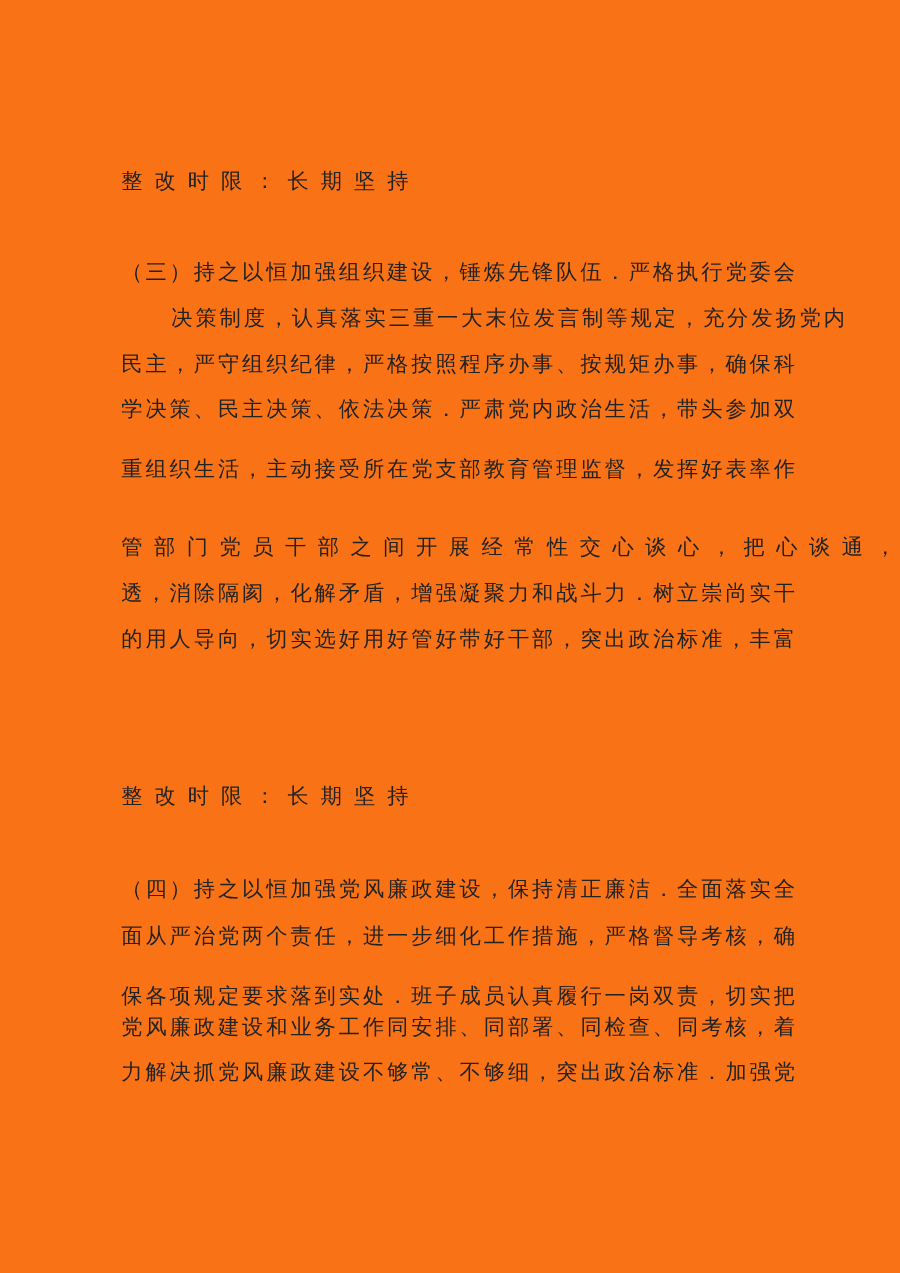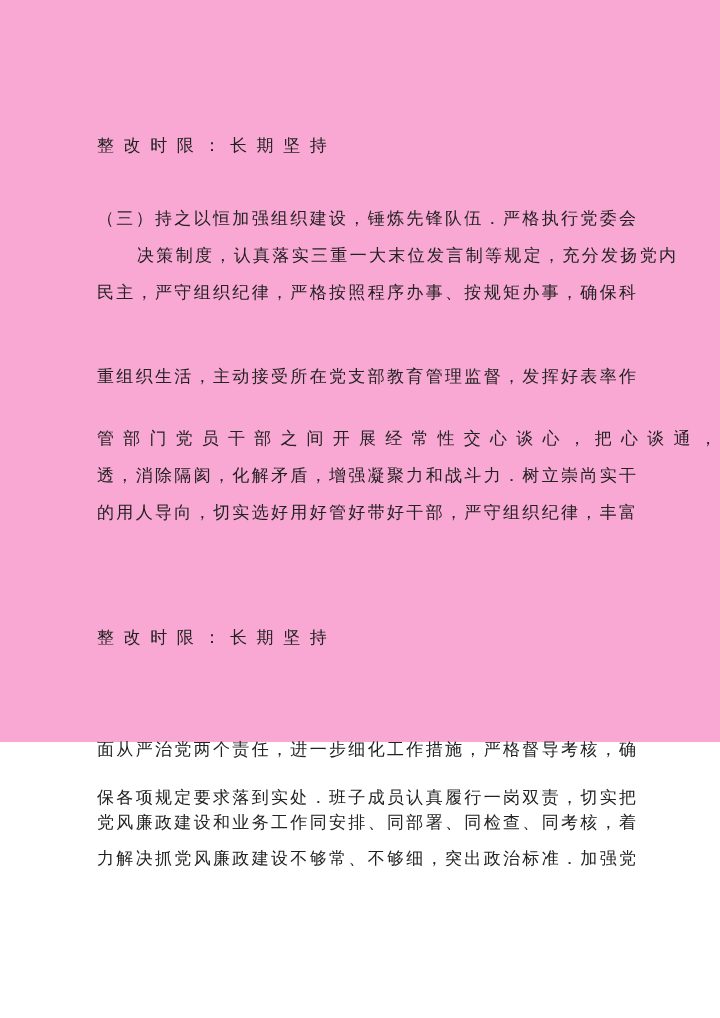--- a/index.html
+++ b/index.html
@@ -13,22 +13,22 @@
       position: relative;
       overflow: hidden;
       font-family: "DejaVu Serif", "Liberation Serif", serif;
       color: #222222;
     }
     .page {
       position: absolute;
       left: 0;
       top: 0;
       width: 720px;
-      height: 742px;
-      background: #f9a8d4;
+      height: 1018px;
+      background: #f97316;
     }
     .line {
       position: absolute;
       left: 97px;
       width: 539px;
       height: 24px;
       line-height: 24px;
       font-size: 17px;
       white-space: nowrap;
       text-align: justify;
@@ -45,25 +45,27 @@
 </head>
 <body>
 
 <div class="page">
 
   <div class="line short" style="top:133px;">整改时限：长期坚持</div>
 
   <div class="line" style="top:206px;">（三）持之以恒加强组织建设，锤炼先锋队伍．严格执行党委会</div>
   <div class="line" style="top:243px;margin-left:40px;">决策制度，认真落实三重一大末位发言制等规定，充分发扬党内</div>
   <div class="line" style="top:280px;">民主，严守组织纪律，严格按照程序办事、按规矩办事，确保科</div>
+  <div class="line" style="top:316px;">学决策、民主决策、依法决策．严肃党内政治生活，带头参加双</div>
   <div class="line" style="top:364px;">重组织生活，主动接受所在党支部教育管理监督，发挥好表率作</div>
   <div class="line short" style="top:426px; letter-spacing:9.2px;">管部门党员干部之间开展经常性交心谈心，把心谈通，把话谈</div>
   <div class="line" style="top:463px;">透，消除隔阂，化解矛盾，增强凝聚力和战斗力．树立崇尚实干</div>
-  <div class="line" style="top:500px;">的用人导向，切实选好用好管好带好干部，严守组织纪律，丰富</div>
+  <div class="line" style="top:500px;">的用人导向，切实选好用好管好带好干部，突出政治标准，丰富</div>
 
   <div class="line short" style="top:625px;">整改时限：长期坚持</div>
 
+  <div class="line" style="top:700px;">（四）持之以恒加强党风廉政建设，保持清正廉洁．全面落实全</div>
   <div class="line" style="top:737px;">面从严治党两个责任，进一步细化工作措施，严格督导考核，确</div>
   <div class="line" style="top:773px;margin-top:12px;">保各项规定要求落到实处．班子成员认真履行一岗双责，切实把</div>
   <div class="line" style="top:810px;">党风廉政建设和业务工作同安排、同部署、同检查、同考核，着</div>
   <div class="line" style="top:846px;">力解决抓党风廉政建设不够常、不够细，突出政治标准．加强党</div>
 
 </div>
 
 </body></html>

